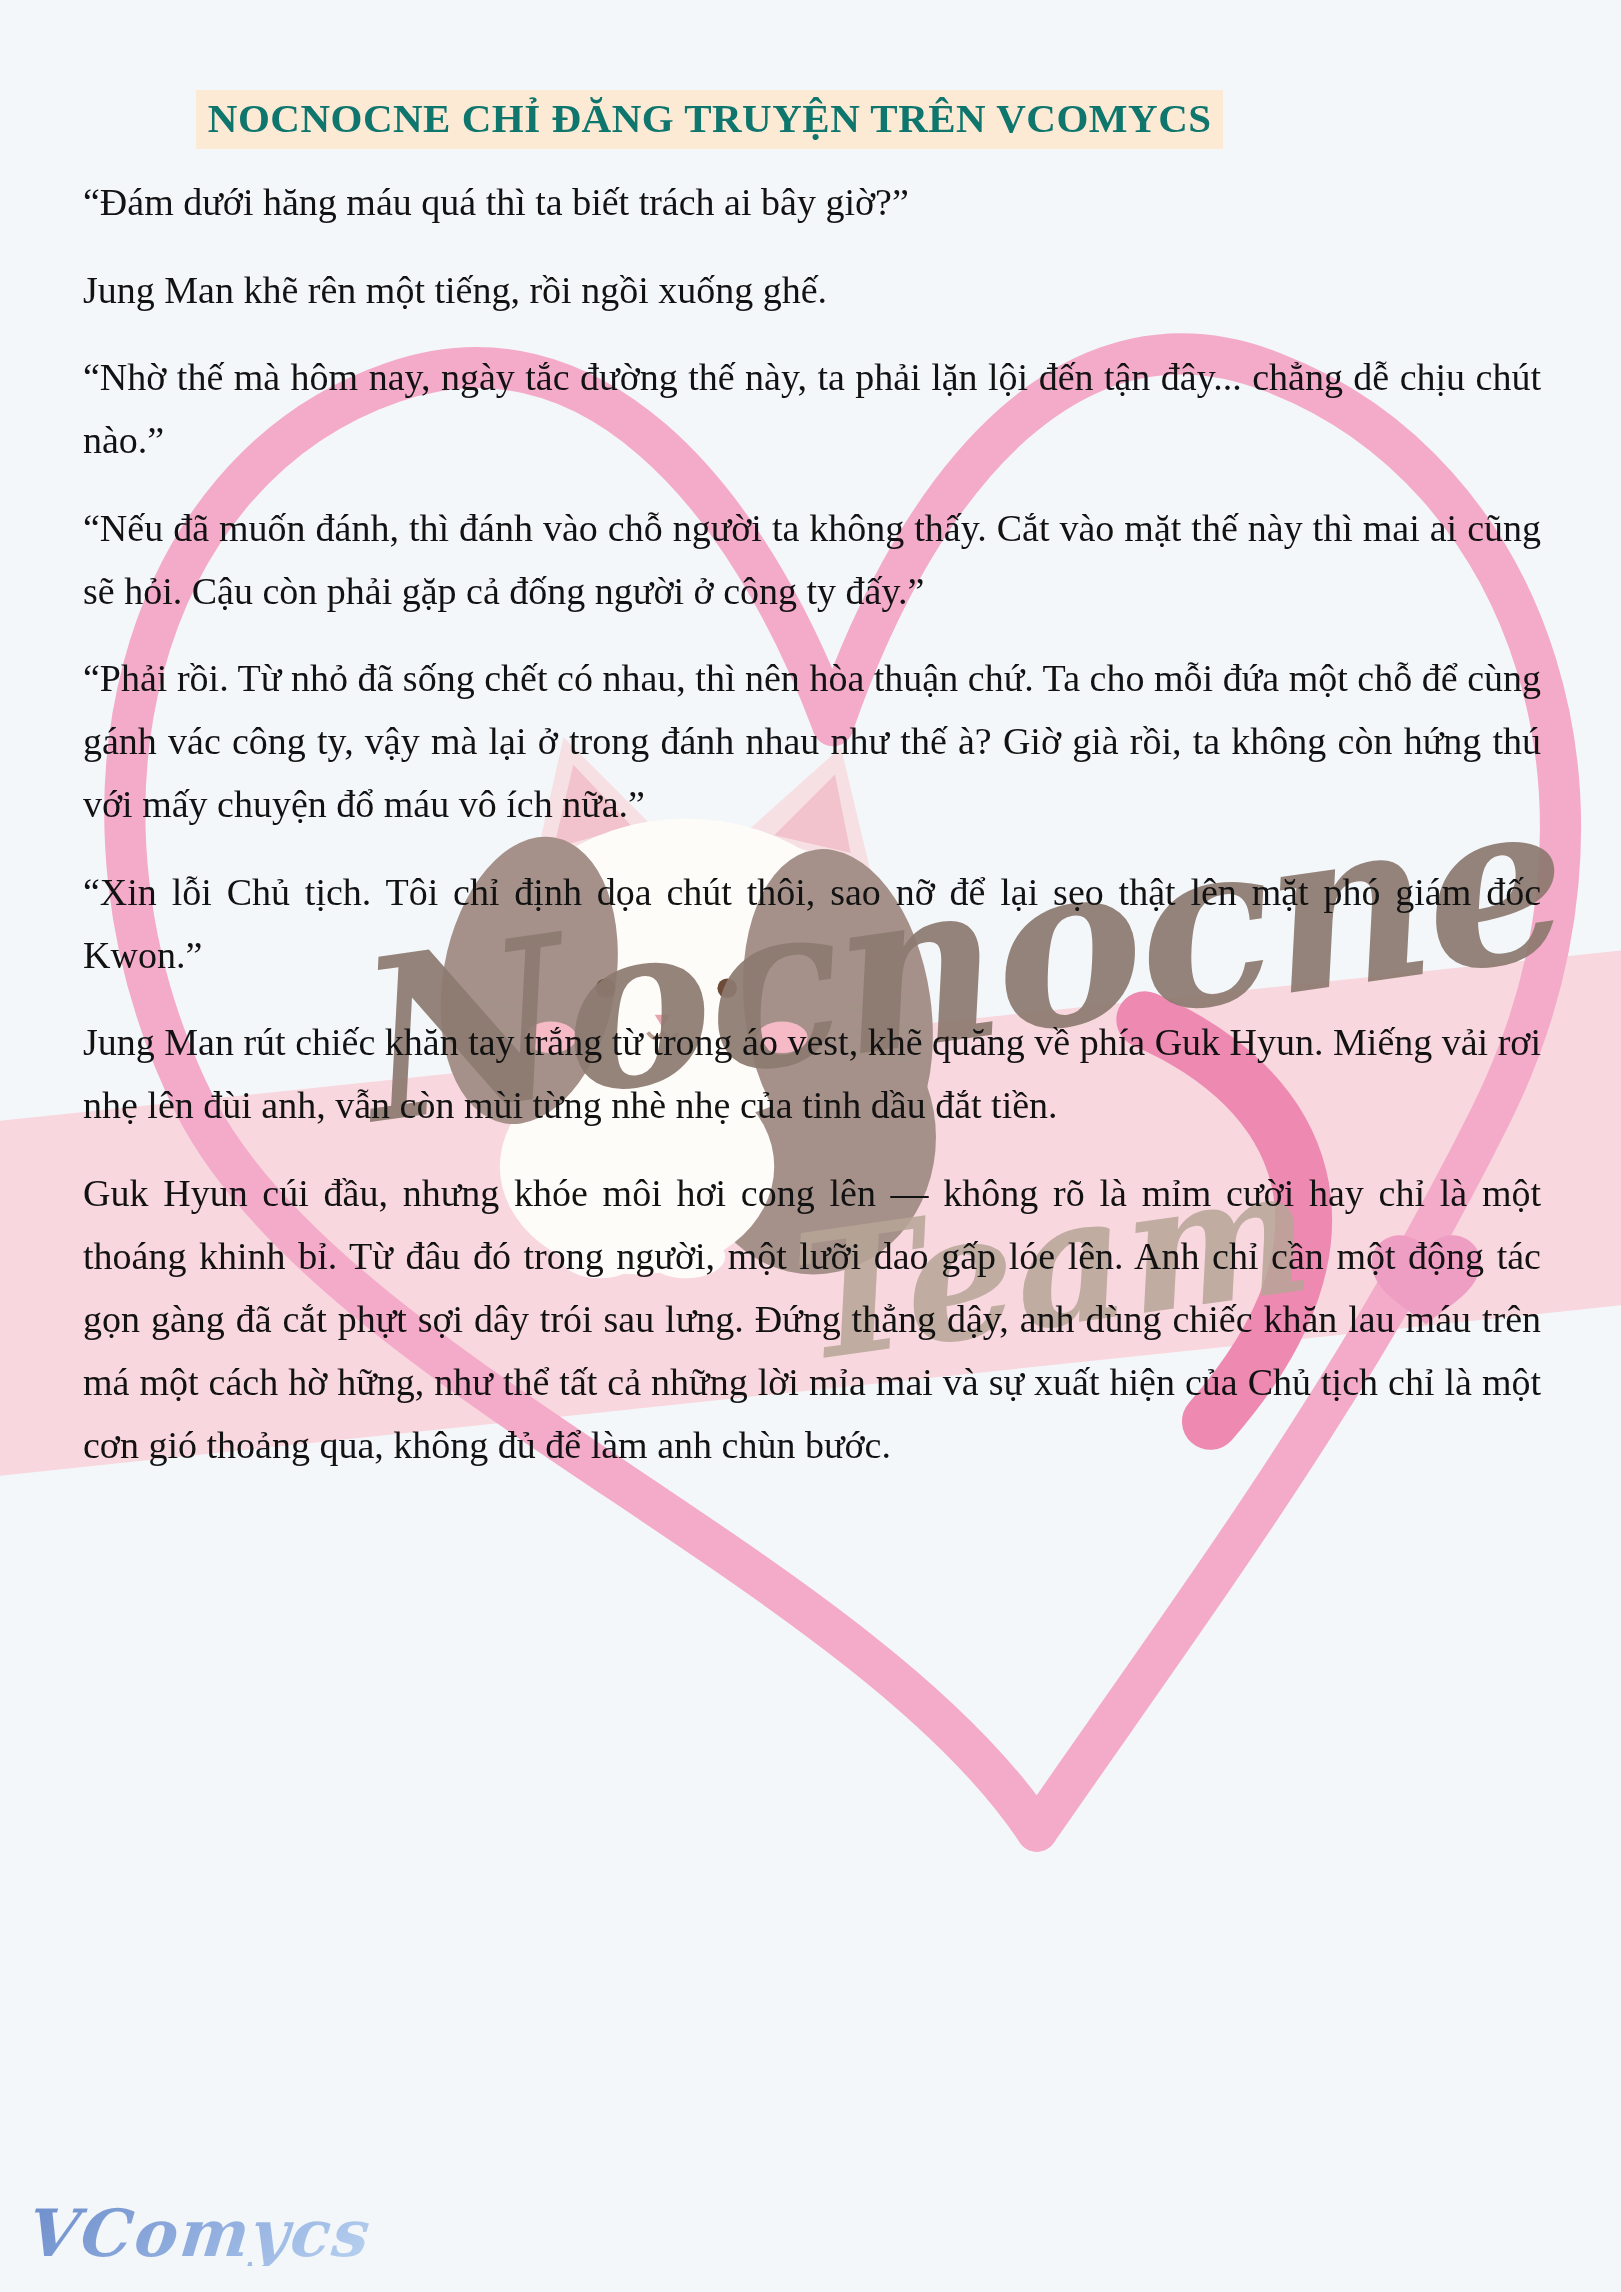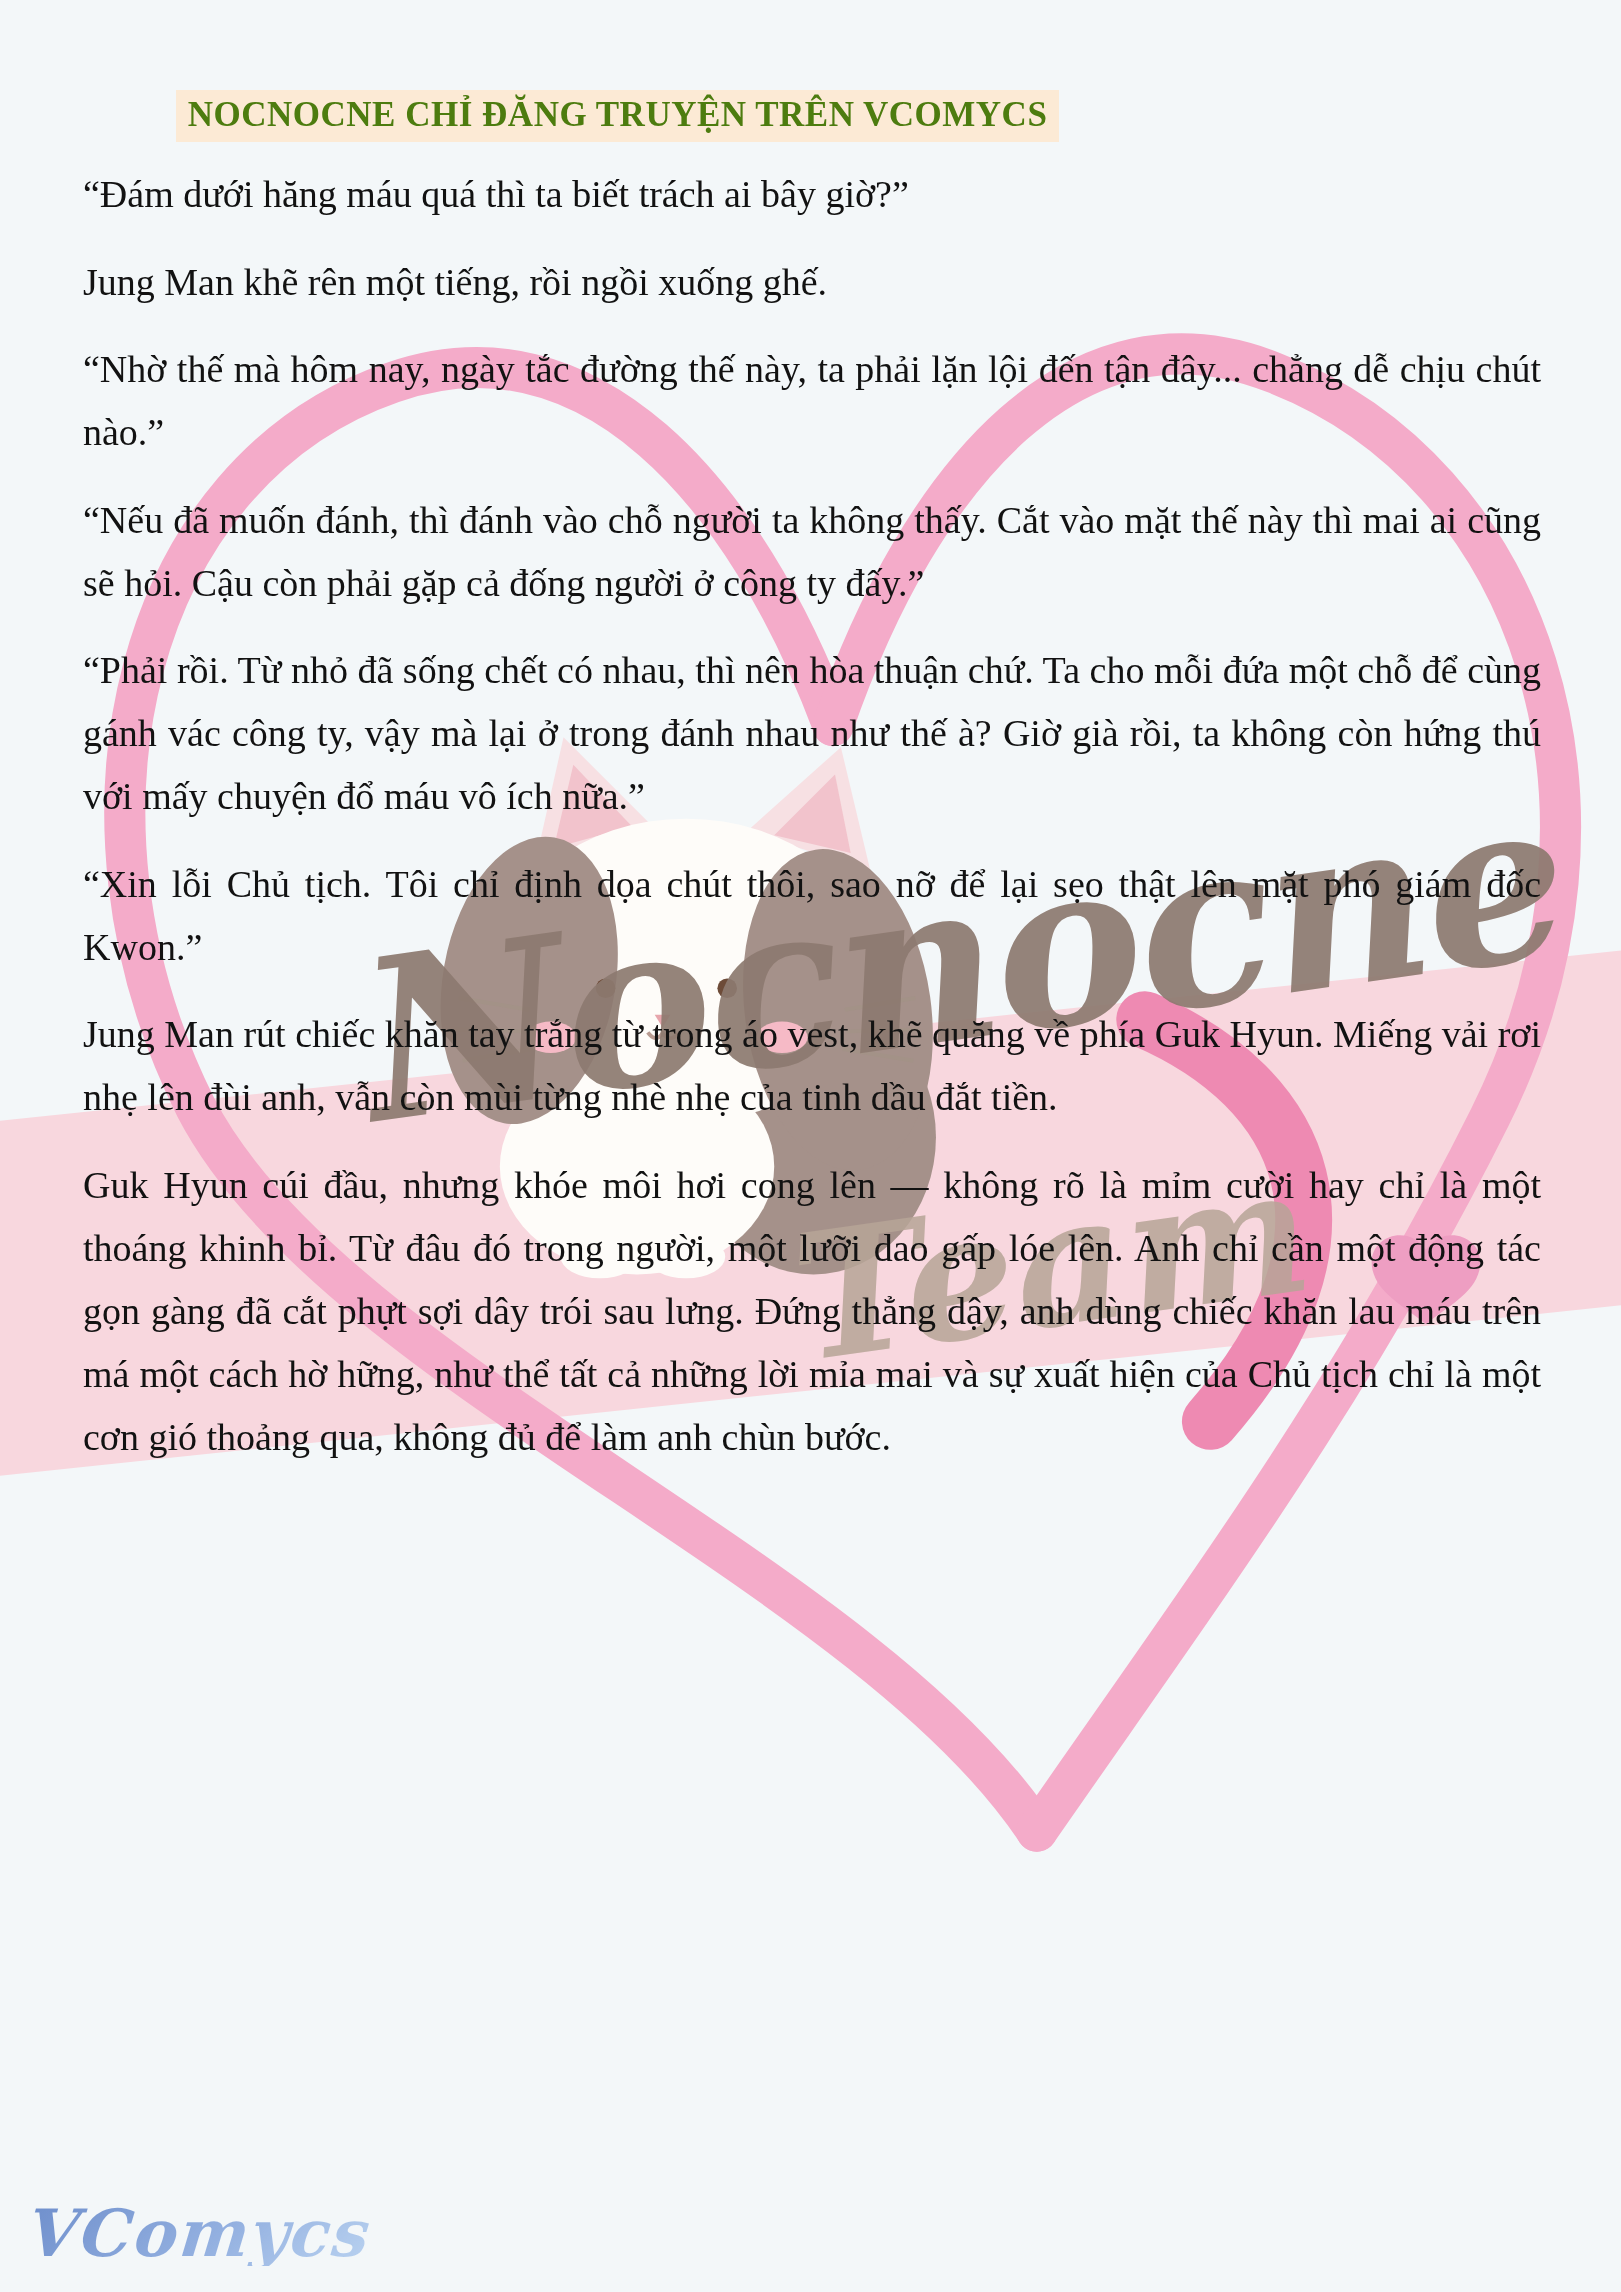--- a/index.html
+++ b/index.html
@@ -23,32 +23,32 @@
     transform-origin:left center;
     opacity:.92;
     white-space:nowrap;
     line-height:1;
   }
   .script-nocnocne{left:365px;top:933px;font-size:223px;letter-spacing:-3.9px;}
   .script-team{left:796px;top:1213px;font-size:174px;color:#b7a597;opacity:.85;}
   
   .content{position:absolute;inset:0;z-index:2;}
   .notice{
-    position:absolute;left:176px;top:90px;
+    position:absolute;left:196px;top:90px;
     display:inline-block;
     background:#fcead5;
-    color:#4d7c0f;
+    color:#0f766e;
     font-weight:bold;
-    font-size:35px;
+    font-size:41px;
     letter-spacing:0.5px;
     padding:4.9px 11.8px 6.9px 11.8px;
     line-height:1.15;
   }
   .story{
-    position:absolute;left:83px;top:163px;width:1458px;
+    position:absolute;left:83px;top:171px;width:1458px;
     color:#121212;
   }
   .story p{
     margin:0 0 24.5px 0;
     font-size:38px;
     line-height:63px;
     text-align:justify;
     text-justify:inter-word;
   }
   .logo{

